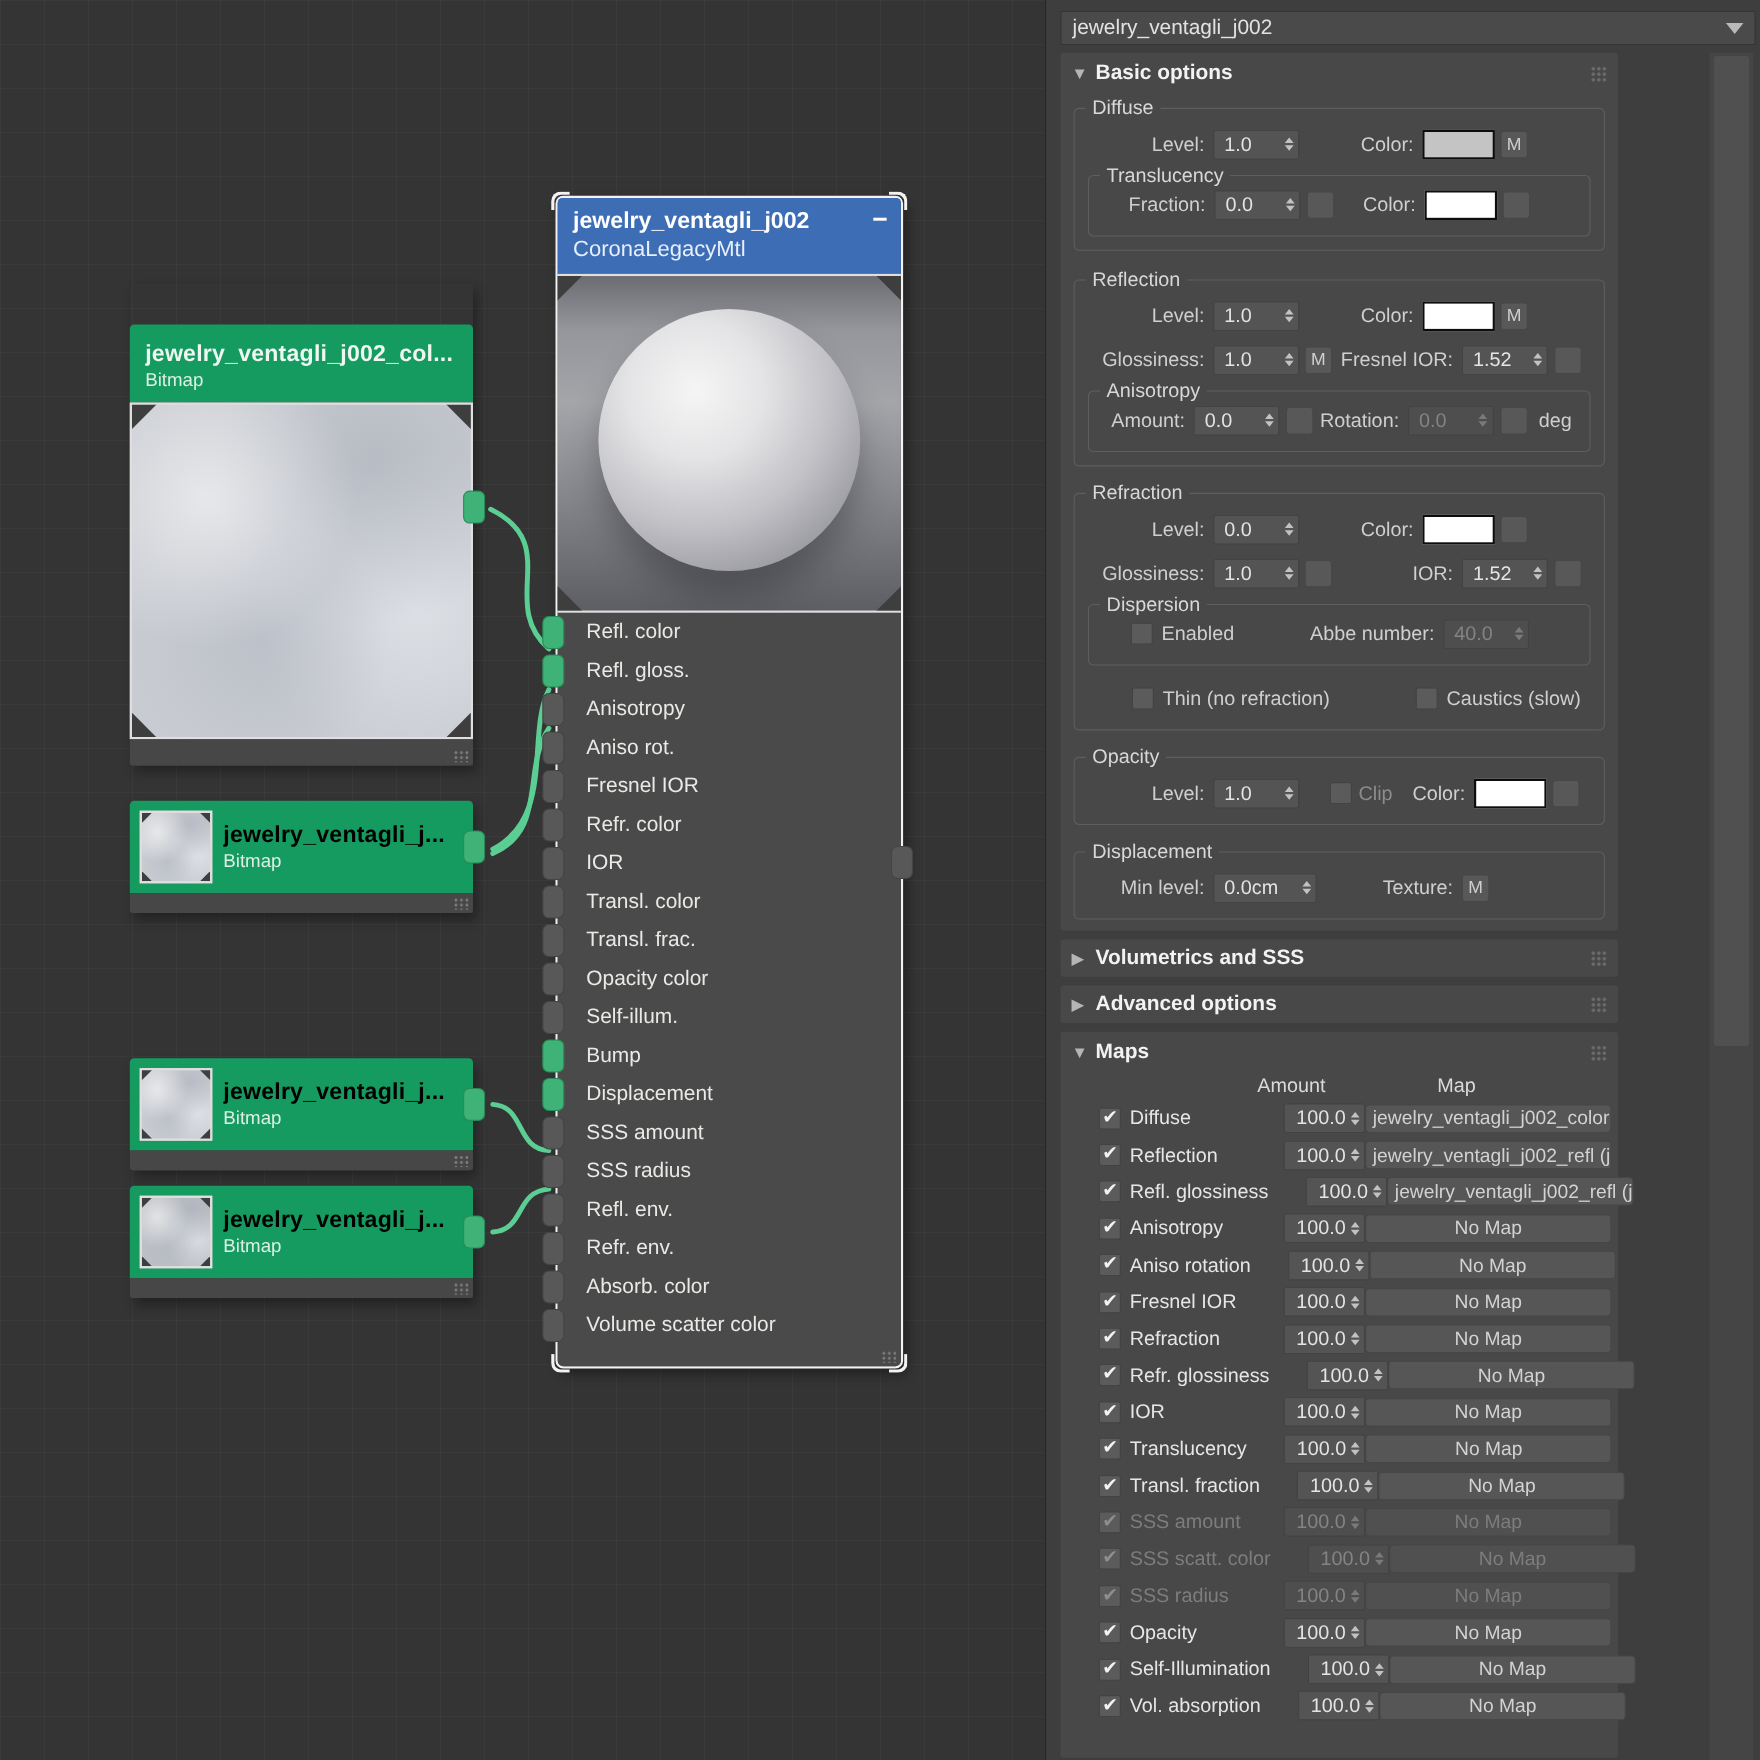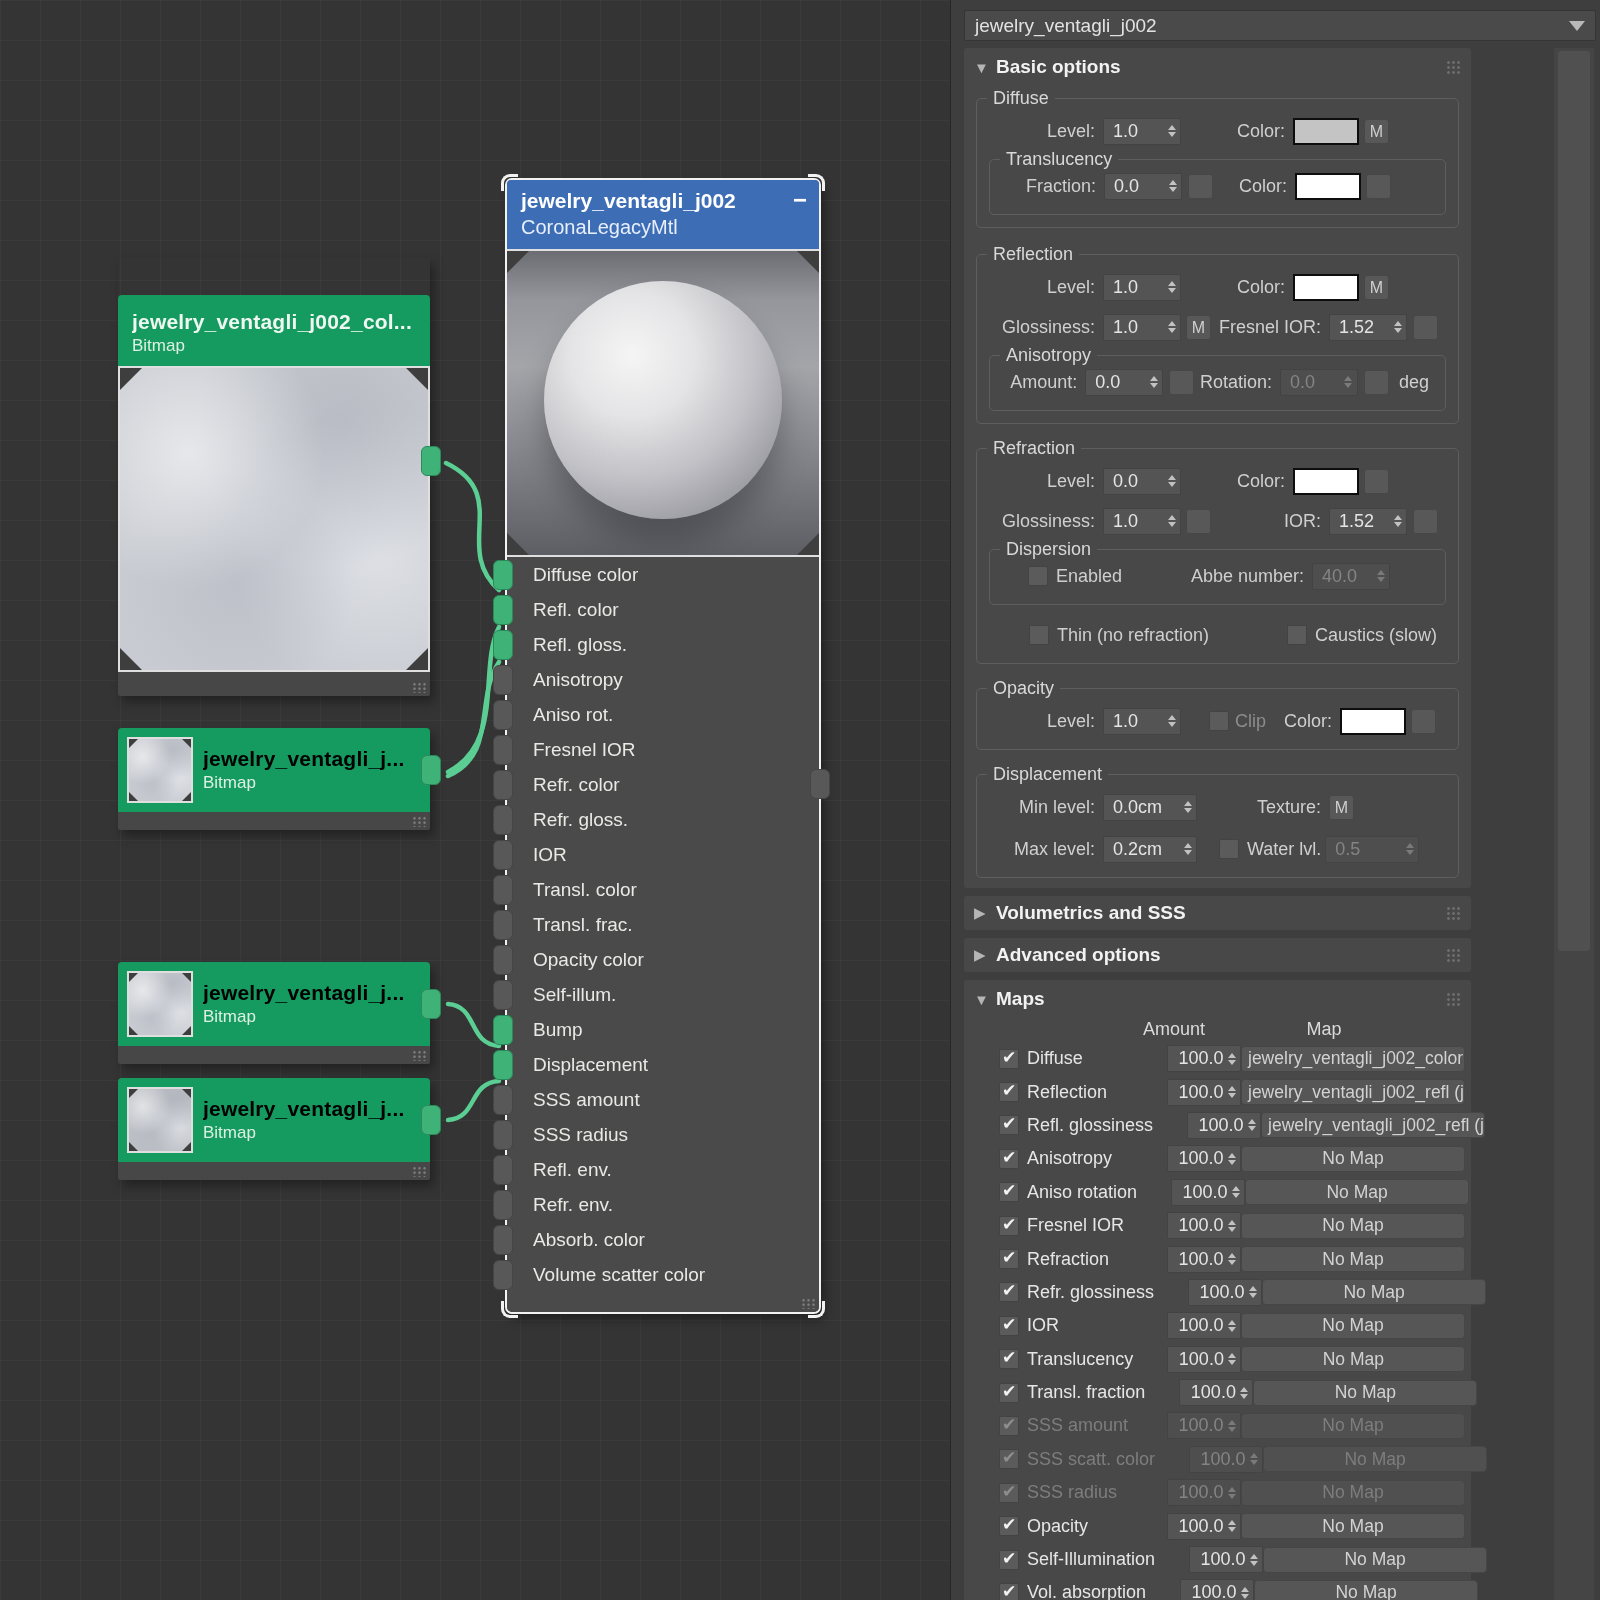--- a/index.html
+++ b/index.html
@@ -238,28 +238,26 @@
       <div class="mn-sub">CoronaLegacyMtl</div>
     </div>
     <div class="sphere-stage">
       <div class="sphere"></div>
       <i class="de tl"></i>
         <i class="de tr"></i>
       <i class="de bl"></i>
         <i class="de br"></i>
     </div>
     <ul class="slots">
-      <li class="slot"><span class="socket in on"></span><span>Diffuse color</span></li>
       <li class="slot"><span class="socket in on"></span><span>Refl. color</span></li>
       <li class="slot"><span class="socket in on"></span><span>Refl. gloss.</span></li>
       <li class="slot"><span class="socket in"></span><span>Anisotropy</span></li>
       <li class="slot"><span class="socket in"></span><span>Aniso rot.</span></li>
       <li class="slot"><span class="socket in"></span><span>Fresnel IOR</span></li>
       <li class="slot"><span class="socket in"></span><span>Refr. color</span></li>
-      <li class="slot"><span class="socket in"></span><span>Refr. gloss.</span></li>
       <li class="slot"><span class="socket in"></span><span>IOR</span></li>
       <li class="slot"><span class="socket in"></span><span>Transl. color</span></li>
       <li class="slot"><span class="socket in"></span><span>Transl. frac.</span></li>
       <li class="slot"><span class="socket in"></span><span>Opacity color</span></li>
       <li class="slot"><span class="socket in"></span><span>Self-illum.</span></li>
       <li class="slot"><span class="socket in on"></span><span>Bump</span></li>
       <li class="slot"><span class="socket in on"></span><span>Displacement</span></li>
       <li class="slot"><span class="socket in"></span><span>SSS amount</span></li>
       <li class="slot"><span class="socket in"></span><span>SSS radius</span></li>
       <li class="slot"><span class="socket in"></span><span>Refl. env.</span></li>
@@ -472,39 +470,20 @@
           <span class="spin wide">
               <span class="spin-val">0.0cm</span>
               <span class="spin-arrows">
                 <i class="sa up"></i>
                 <i class="sa down"></i>
               </span>
             </span>
           <span class="lab" style="width:132px">Texture:</span>
           <button class="mbtn">M</button>
         </div>
-        <div class="r" style="margin-top:6px">
-          <span class="lab" style="width:118px">Max level:</span>
-          <span class="spin wide">
-              <span class="spin-val">0.2cm</span>
-              <span class="spin-arrows">
-                <i class="sa up"></i>
-                <i class="sa down"></i>
-              </span>
-            </span>
-          <span class="cb" style="margin-left:22px"></span>
-          <span class="cblab">Water lvl.</span>
-          <span class="spin dis wide" style="margin-left:4px">
-              <span class="spin-val">0.5</span>
-              <span class="spin-arrows">
-                <i class="sa up"></i>
-                <i class="sa down"></i>
-              </span>
-            </span>
-        </div>
       </div>
     </div>
 
     <div class="rollout bar">
       <span class="roll-arrow">▶</span>
       <span class="roll-title">Volumetrics and SSS</span>
       <span class="roll-grip"></span>
     </div>
     <div class="rollout bar">
       <span class="roll-arrow">▶</span>

